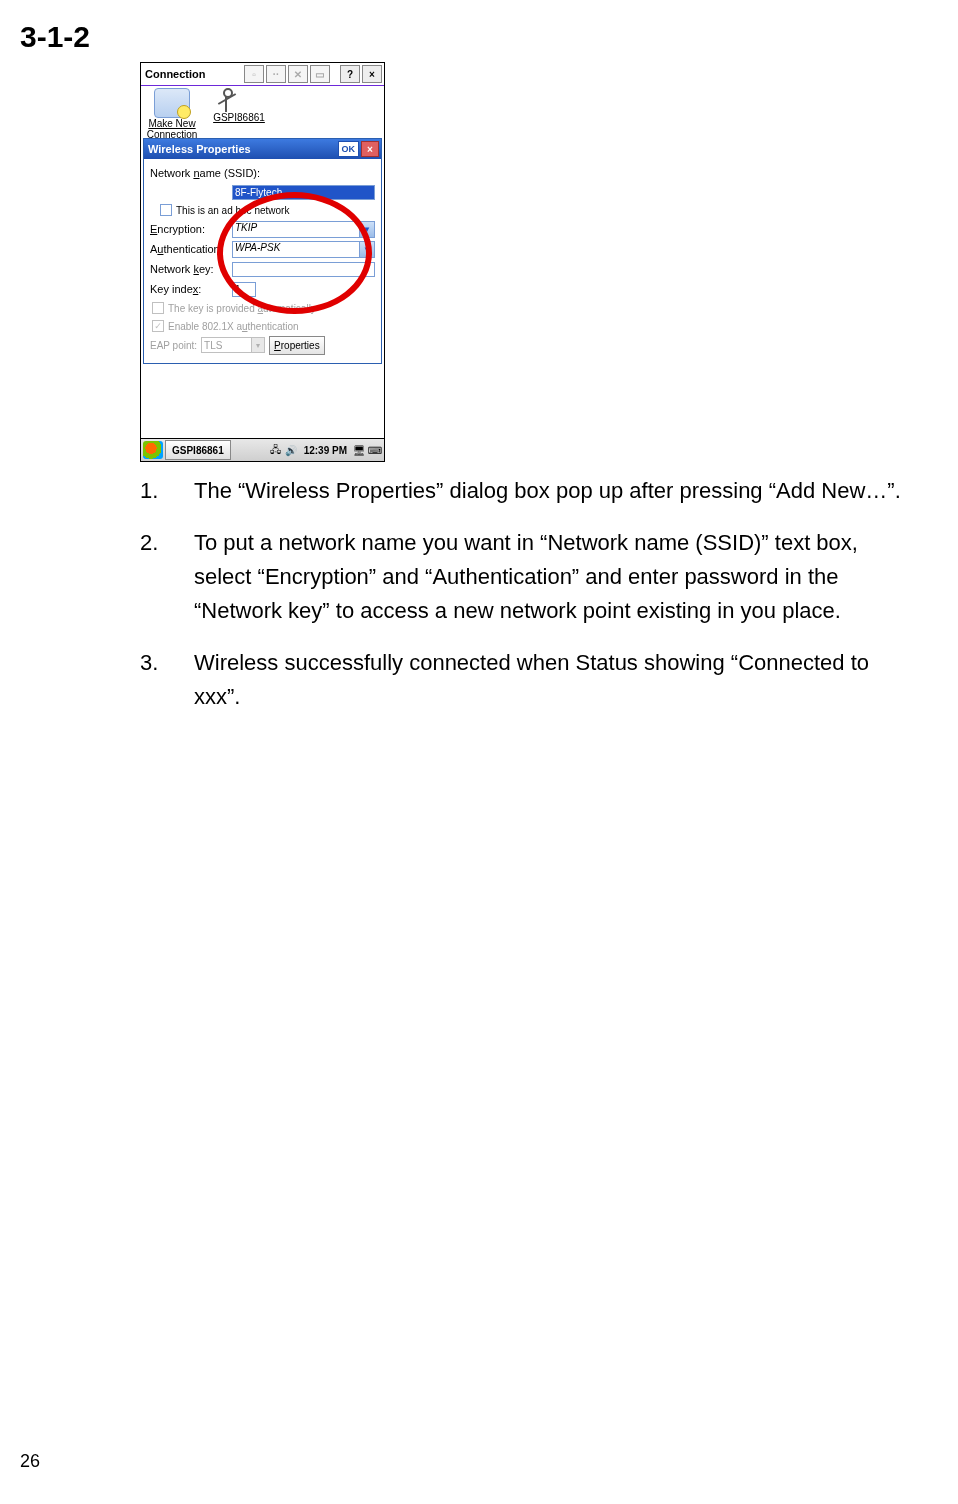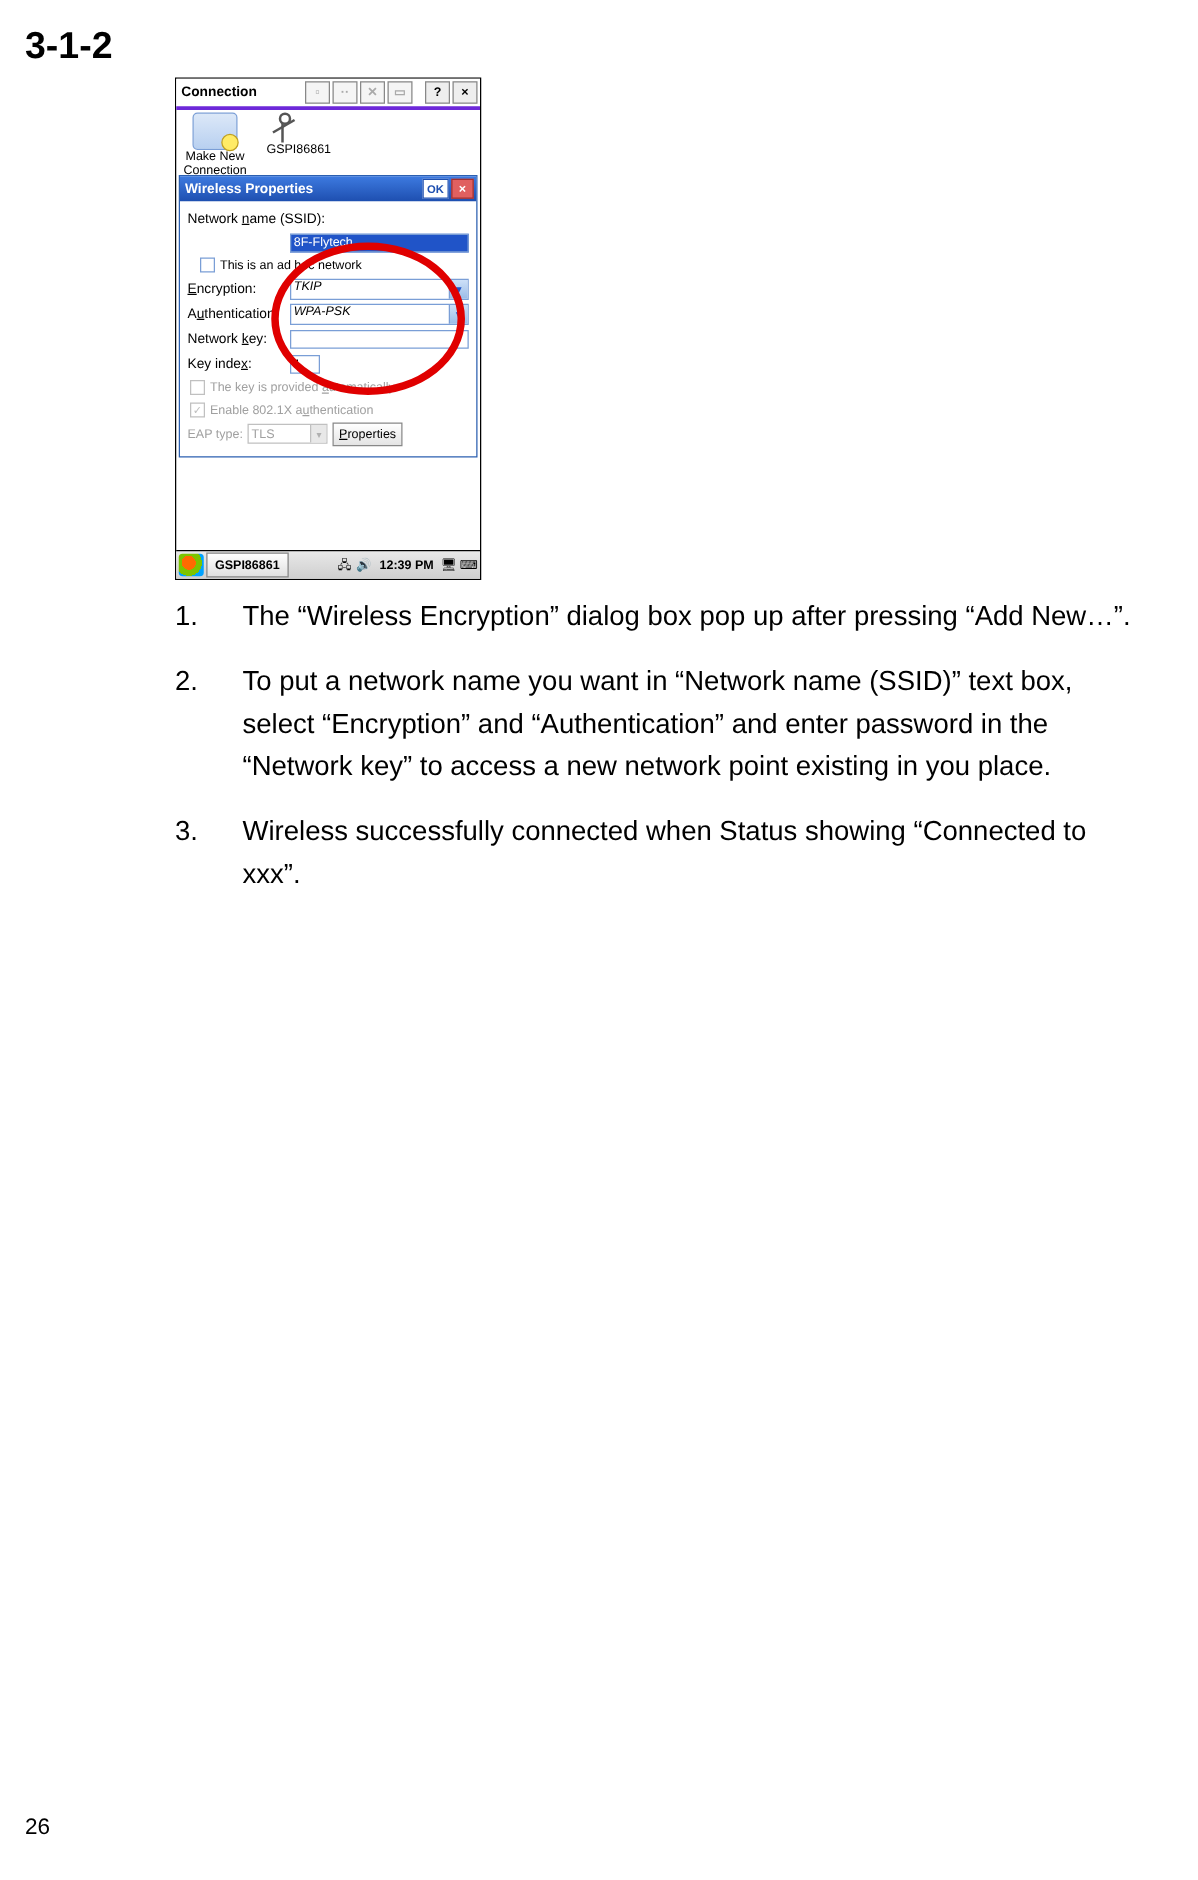--- a/index.html
+++ b/index.html
@@ -44,21 +44,21 @@
   }
   .ce-window {
     width: 245px;
     background: #fff;
     border: 1px solid #000;
     box-sizing: border-box;
   }
   .ce-titlebar {
     height: 22px;
     background: #fff;
-    border-bottom: 3px solid #6d28d9;
+    border-bottom: 1px solid #6d28d9;
     display: flex;
     align-items: center;
     padding: 0 2px;
     gap: 2px;
     font-family: Tahoma, Arial, sans-serif;
     font-size: 11px;
     font-weight: bold;
   }
   .ce-title-text { flex: 1; padding-left: 2px; }
   .ce-tb-btn {
@@ -70,20 +70,21 @@
   }
   .ce-tb-btn.disabled { color: #aaa; background: #f5f5f5; }
   .ce-toolbar {
     height: 50px;
     display: flex;
     align-items: flex-start;
     gap: 10px;
     padding: 2px 4px 0 4px;
     font-family: Tahoma, Arial, sans-serif;
     font-size: 10px;
+    text-decoration: underline;
   }
   .ce-mknew {
     text-align: center;
     width: 54px;
   }
   .ce-mknew-icon {
     width: 34px; height: 28px;
     background: linear-gradient(#dce8f8,#b8d0f0);
     border: 1px solid #7a9ed6;
     border-radius: 4px;
@@ -402,21 +403,21 @@
             </div>
             <div class="wp-check-row disabled" style="margin-left:2px">
               <span class="wp-checkbox"></span>
               <span>The key is provided <span class="u">a</span>utomatically</span>
             </div>
             <div class="wp-check-row disabled" style="margin-left:2px">
               <span class="wp-checkbox">✓</span>
               <span>Enable 802.1X a<span class="u">u</span>thentication</span>
             </div>
             <div class="wp-eap-row">
-              <span>EAP type:</span>
+              <span>EAP point:</span>
               <span class="wp-eap-combo">
                 <span>TLS</span>
                 <span class="dd2">▾</span>
               </span>
               <span class="wp-props-btn"><span class="u">P</span>roperties</span>
             </div>
           </div>
         </div>
         <div class="red-ring"></div>
       </div>
@@ -434,21 +435,21 @@
           <span class="tb-tray-ic">🖥</span>
           <span class="tb-tray-ic">⌨</span>
         </div>
       </div>
     </div>
   </div>
 
   <div class="list">
     <div class="list-item">
       <div class="list-num">1.</div>
-      <div class="list-txt">The “Wireless Encryption” dialog box pop up after pressing “Add New…”.</div>
+      <div class="list-txt">The “Wireless Properties” dialog box pop up after pressing “Add New…”.</div>
     </div>
     <div class="list-item">
       <div class="list-num">2.</div>
       <div class="list-txt">To put a network name you want in “Network name (SSID)” text box, select “Encryption” and “Authentication” and enter password in the “Network key” to access a new network point existing in you place.</div>
     </div>
     <div class="list-item">
       <div class="list-num">3.</div>
       <div class="list-txt">Wireless successfully connected when Status showing “Connected to xxx”.</div>
     </div>
   </div>

